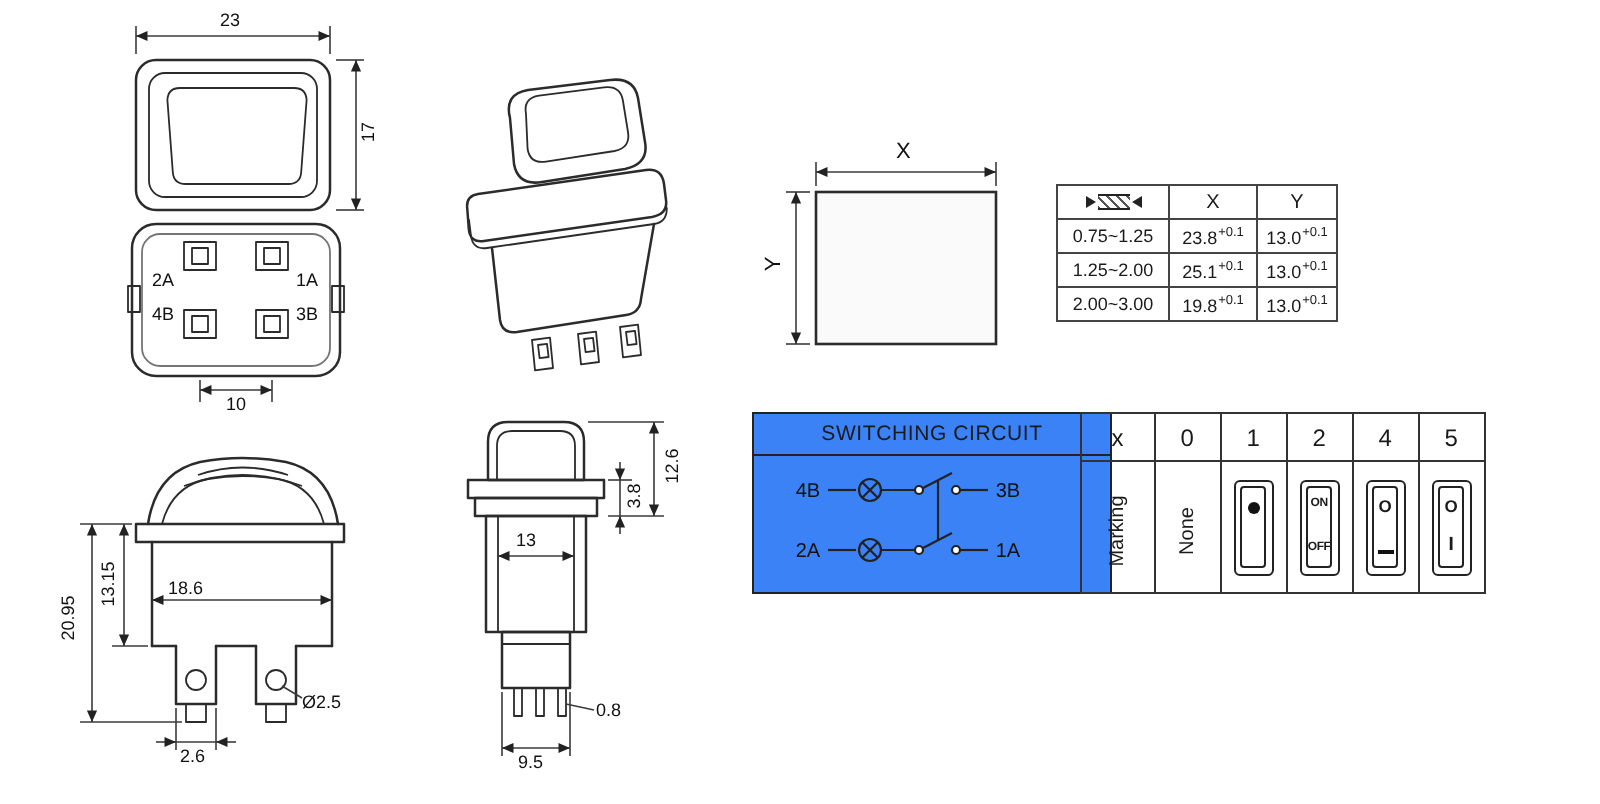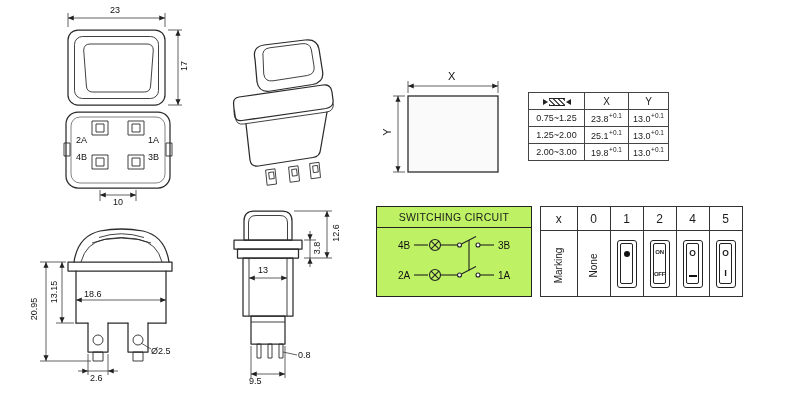--- a/index.html
+++ b/index.html
@@ -32,22 +32,22 @@
   .ctable .cw1 { width:56px; } .ctable .cw2 { width:44px; } .ctable .cw3 { width:40px; }
   .tol { font-size:6.5px; vertical-align:super; margin-left:0.5px; }
   .thk { display:inline-flex; align-items:center; gap:1px; }
   .harr { width:0; height:0; border-top:3px solid transparent; border-bottom:3px solid transparent; }
   .harrL { border-left:5px solid #222; }
   .harrR { border-right:5px solid #222; }
   .hbox { width:16px; height:8px; border-top:1.2px solid #222; border-bottom:1.2px solid #222;
           background:repeating-linear-gradient(45deg,#555 0 1px,transparent 1px 3.5px); }
 
   
-  .scbox { position:absolute; left:376px; top:206px; width:156px; height:91px;
-           border:1.5px solid #222; background:#bef264; }
+  .scbox { position:absolute; left:376px; top:206px; width:180px; height:91px;
+           border:1.5px solid #222; background:#3b82f6; }
   .sctitle { height:21px; line-height:21px; text-align:center; font-size:10.5px;
              border-bottom:1px solid #222; letter-spacing:0.3px; }
   .cln { stroke:#222; stroke-width:1.1; fill:none; }
   .cdot { fill:#fff; stroke:#222; stroke-width:1.1; }
   .sct { font-size:10px; fill:#111; text-anchor:middle; font-family:"Liberation Sans",sans-serif; }
 
   
   .mtable { position:absolute; left:540px; top:206px; border-collapse:collapse; table-layout:fixed; }
   .mtable td { border:1px solid #333; text-align:center; vertical-align:middle; }
   .mtable tr.hdr td { height:24px; font-size:12px; }
@@ -217,21 +217,21 @@
   <span class="lbl" style="left:84px;top:289px">18.6</span>
   <span class="rlbl" style="left:34px;top:287px">13.15</span>
   <span class="rlbl" style="left:14px;top:304px">20.95</span>
   <span class="lbl" style="left:151px;top:346px">Ø2.5</span>
   <span class="lbl" style="left:90px;top:373px">2.6</span>
 
   <span class="rlbl" style="left:316px;top:228px">12.6</span>
   <span class="rlbl" style="left:297px;top:243px">3.8</span>
   <span class="lbl" style="left:258px;top:265px">13</span>
   <span class="lbl" style="left:298px;top:350px">0.8</span>
-  <span class="lbl" style="left:249px;top:376px">9.5</span>
+  <span class="lbl" style="left:259px;top:376px">9.5</span>
 
   <table class="ctable">
     <tbody>
         <tr>
       <th class="cw1">
         <span class="thk">
           <i class="harr harrL"></i>
               <i class="hbox"></i>
               <i class="harr harrR"></i>
         </span>

